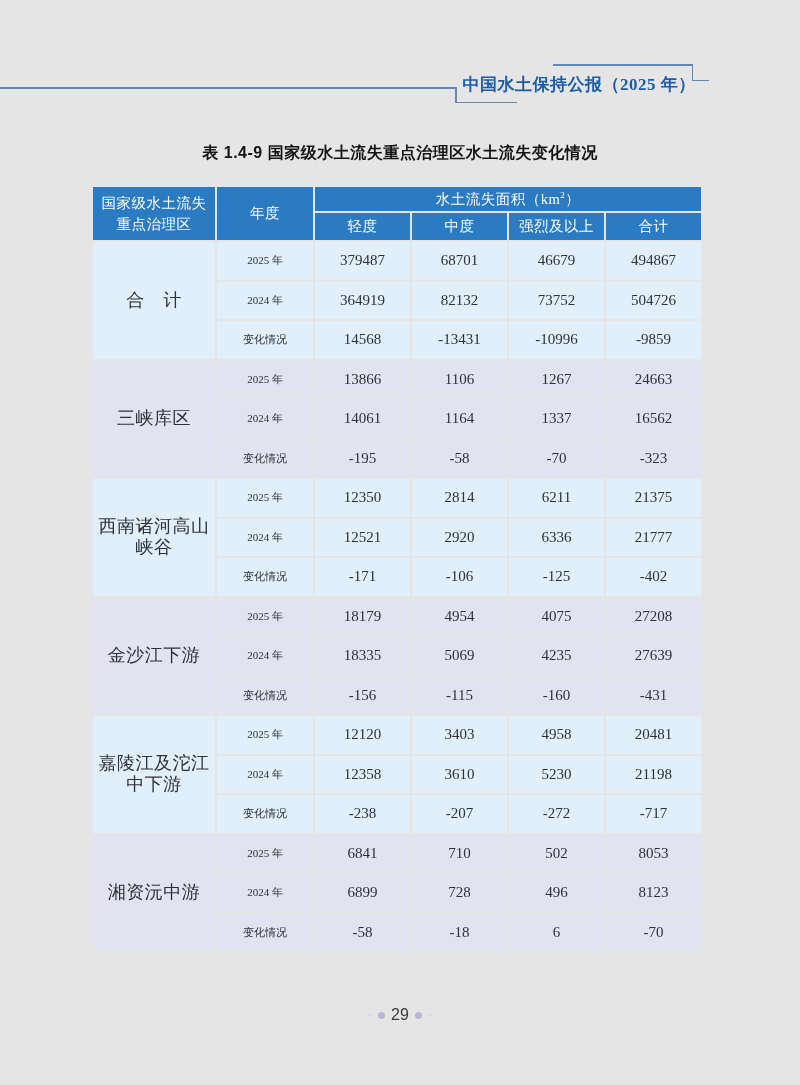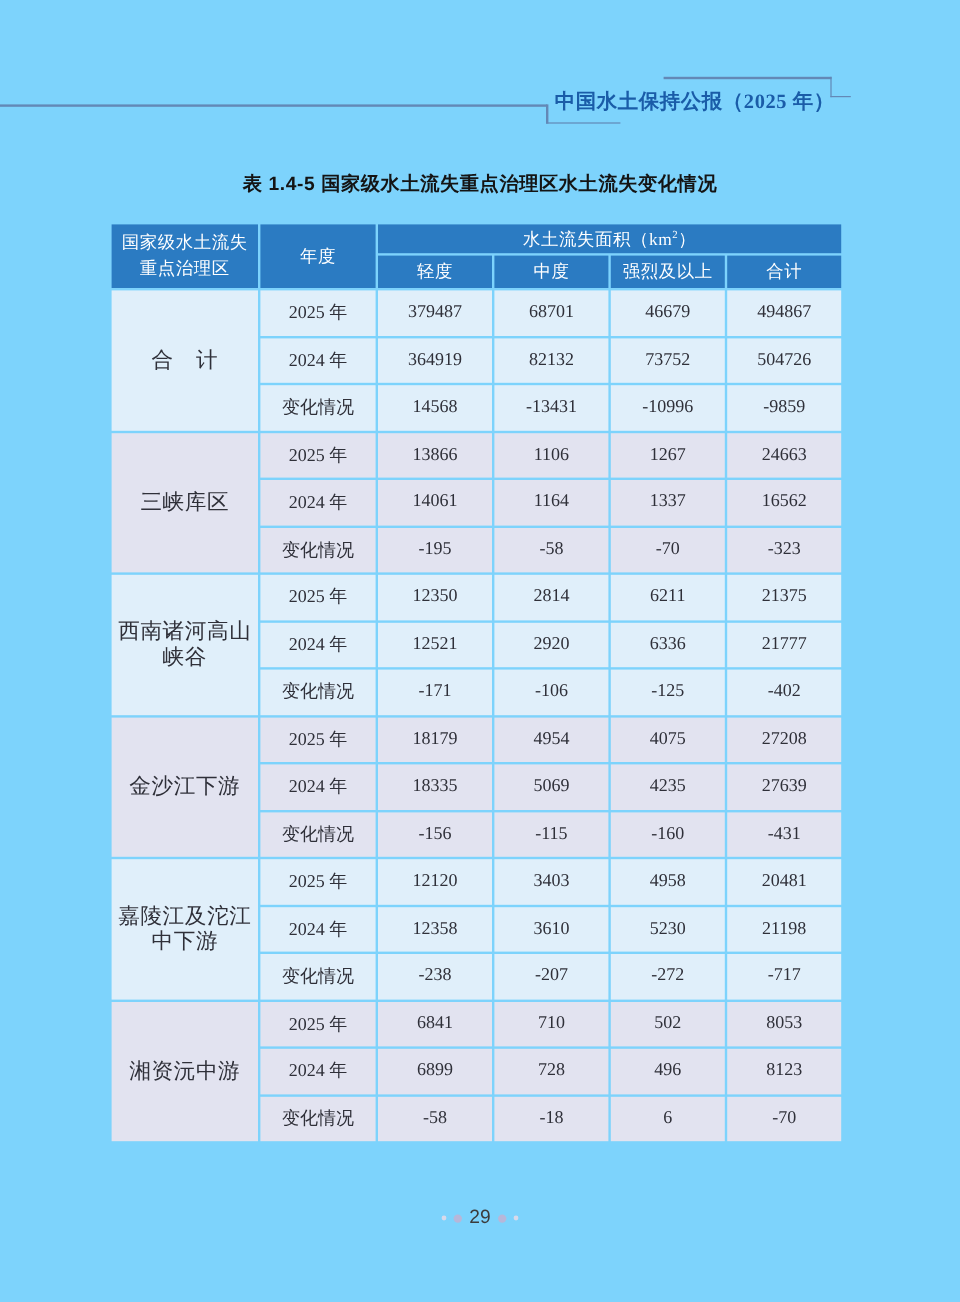--- a/index.html
+++ b/index.html
@@ -1,16 +1,16 @@
 <!DOCTYPE html>
 <html><head>
 <meta charset="utf-8">
 <style>
   html,body{margin:0;padding:0;background:#ffffff;}
-  .page{position:relative;width:800px;height:1085px;background:#7dd3fc;overflow:hidden;
+  .page{position:relative;width:800px;height:1085px;background:#e5e5e5;overflow:hidden;
         font-family:"Liberation Serif","DejaVu Serif",serif;}
   
   .hline,.vline{position:absolute;background:#6388b6;}
   .hline{height:1.5px;}
   .vline{width:1.5px;}
   .rule-main{left:0;top:87px;width:456px;}
   .rule-main-v{left:455px;top:87px;height:16px;}
   .rule-main-ext{left:455px;top:101.5px;width:62px;}
   .rule-top{left:553px;top:64px;width:140px;}
   .rule-top-v{left:691.5px;top:64px;height:17px;}
@@ -25,21 +25,21 @@
   .tbl-wrap{position:absolute;left:91px;top:185px;}
   table{border-collapse:separate;border-spacing:2.5px;table-layout:fixed;}
   td,th{padding:0;text-align:center;vertical-align:middle;font-weight:normal;}
   th{background:#2b7bc2;color:#ffffff;font-size:14.5px;letter-spacing:0.5px;}
   .th-region{line-height:21px;}
   .th-group{height:24px;}
   .th-sub{height:27px;}
   .th-side{}
   sup.km2{font-size:9px;vertical-align:6px;}
   tbody td{height:37.5px;font-size:15px;color:#2f3039;}
-  tbody td.year{font-size:15px;}
+  tbody td.year{font-size:11px;}
   tbody td.region{font-size:18px;line-height:21px;letter-spacing:0.5px;}
   tr.g-blue td{background:#e0effa;}
   tr.g-lav td{background:#e2e3f0;}
   
   .footer{position:absolute;left:0;top:1006px;width:800px;display:flex;
         align-items:center;justify-content:center;gap:6px;
         font-family:"Liberation Sans","DejaVu Sans",sans-serif;}
   .pageno{font-size:16px;color:#3b3b3b;margin:0 0;}
   .dot{border-radius:50%;display:inline-block;}
   .dot-lg{width:7px;height:7px;background:#b7b7d9;}
@@ -52,21 +52,21 @@
 
   <div class="hline rule-top"></div>
   <div class="vline rule-top-v"></div>
   <div class="hline rule-top-ext"></div>
   <div class="hline rule-main"></div>
   <div class="vline rule-main-v"></div>
   <div class="hline rule-main-ext"></div>
 
   <div class="banner-text">中国水土保持公报（2025 年）</div>
 
-  <div class="doc-title">表 1.4-5 国家级水土流失重点治理区水土流失变化情况</div>
+  <div class="doc-title">表 1.4-9 国家级水土流失重点治理区水土流失变化情况</div>
 
   <div class="tbl-wrap">
     <table>
       <colgroup>
         <col style="width:122px">
           <col style="width:96px">
           <col style="width:95px">
         <col style="width:95px">
           <col style="width:95px">
           <col style="width:95px">

